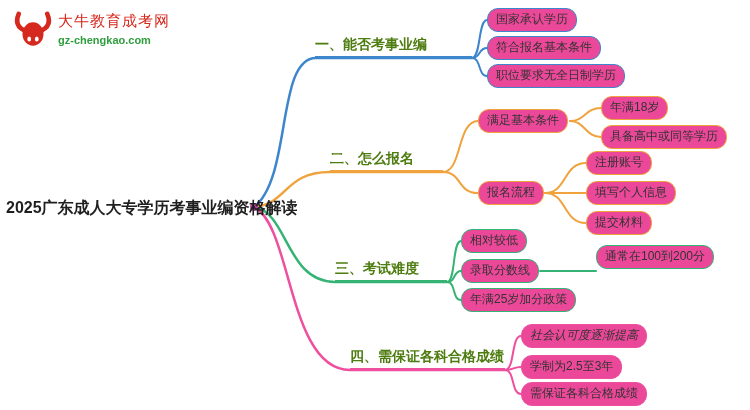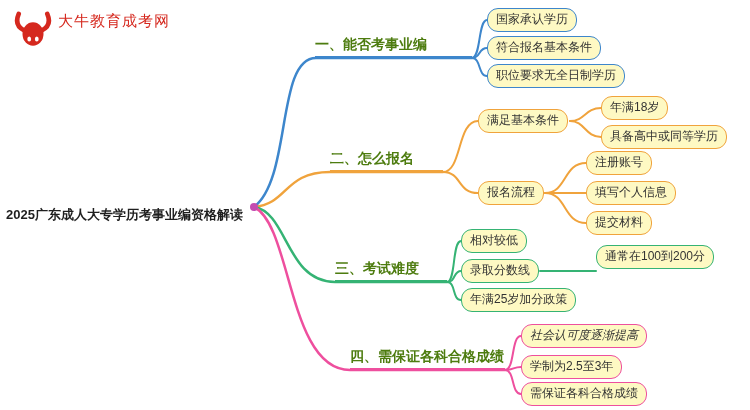--- a/index.html
+++ b/index.html
@@ -11,40 +11,40 @@
   }
   .stage { position:relative; width:750px; height:410px; background:#fff; }
   .links { position:absolute; left:0; top:0; }
 
   .node {
     position:absolute;
     height:24px; line-height:21px;
     padding:0 8px;
     border:1.5px solid #999;
     border-radius:11px;
-    background:#fef9c3;
+    background:#ec4899;
     font-size:12px; color:#333;
     white-space:nowrap;
   }
   .branch-label {
     position:absolute;
     height:24px; line-height:20px;
     text-align:left;
     font-size:14px; font-weight:bold; color:#4d7c0f;
     border-bottom:2.5px solid #999;
     white-space:nowrap;
   }
   .c1 { border-color:#3d86cc; }
   .c2 { border-color:#f0a33c; }
   .c3 { border-color:#35b374; }
   .c4 { border-color:#ee4f9e; }
 
   .root-topic {
-    position:absolute; left:6px; top:206px;
-    font-size:13px; font-weight:600; color:#1f1f1f;
+    position:absolute; left:6px; top:198px;
+    font-size:16px; font-weight:600; color:#1f1f1f;
     white-space:nowrap;
   }
 
   .logo { position:absolute; left:12px; top:8px; display:flex; align-items:flex-start; }
   .logo-icon { width:42px; height:42px; flex:0 0 auto; }
   .logo-text { margin-left:4px; padding-top:4px; }
   .logo-title { font-size:15px; font-weight:normal; color:#d5281e; letter-spacing:1px; }
   .logo-url { font-size:11px; font-weight:bold; color:#2f9e3e; margin-top:3px; }
 </style>
 </head>
@@ -92,20 +92,21 @@
   <div class="logo">
     <svg class="logo-icon" viewBox="0 0 100 100">
       <path d="M16 14 Q4 42 30 54" fill="none" stroke="#d5281e" stroke-width="11" stroke-linecap="round"></path>
       <path d="M84 14 Q96 42 70 54" fill="none" stroke="#d5281e" stroke-width="11" stroke-linecap="round"></path>
       <ellipse cx="50" cy="62" rx="25" ry="28" fill="#d5281e"></ellipse>
       <ellipse cx="41" cy="74" rx="4.5" ry="6" fill="#ffffff"></ellipse>
       <ellipse cx="59" cy="74" rx="4.5" ry="6" fill="#ffffff"></ellipse>
     </svg>
     <div class="logo-text">
       <div class="logo-title">大牛教育成考网</div>
+      <div class="logo-url">gz-chengkao.com</div>
     </div>
   </div>
 
   <div class="root-topic">2025广东成人大专学历考事业编资格解读</div>
 
   <div class="branch-label c1" style="left:315px; top:34px; width:157px;">一、能否考事业编</div>
   <div class="branch-label c2" style="left:330px; top:148px; width:113px;">二、怎么报名</div>
   <div class="branch-label c3" style="left:335px; top:258px; width:112px;">三、考试难度</div>
   <div class="branch-label c4" style="left:350px; top:346px; width:155px;">四、需保证各科合格成绩</div>
 

